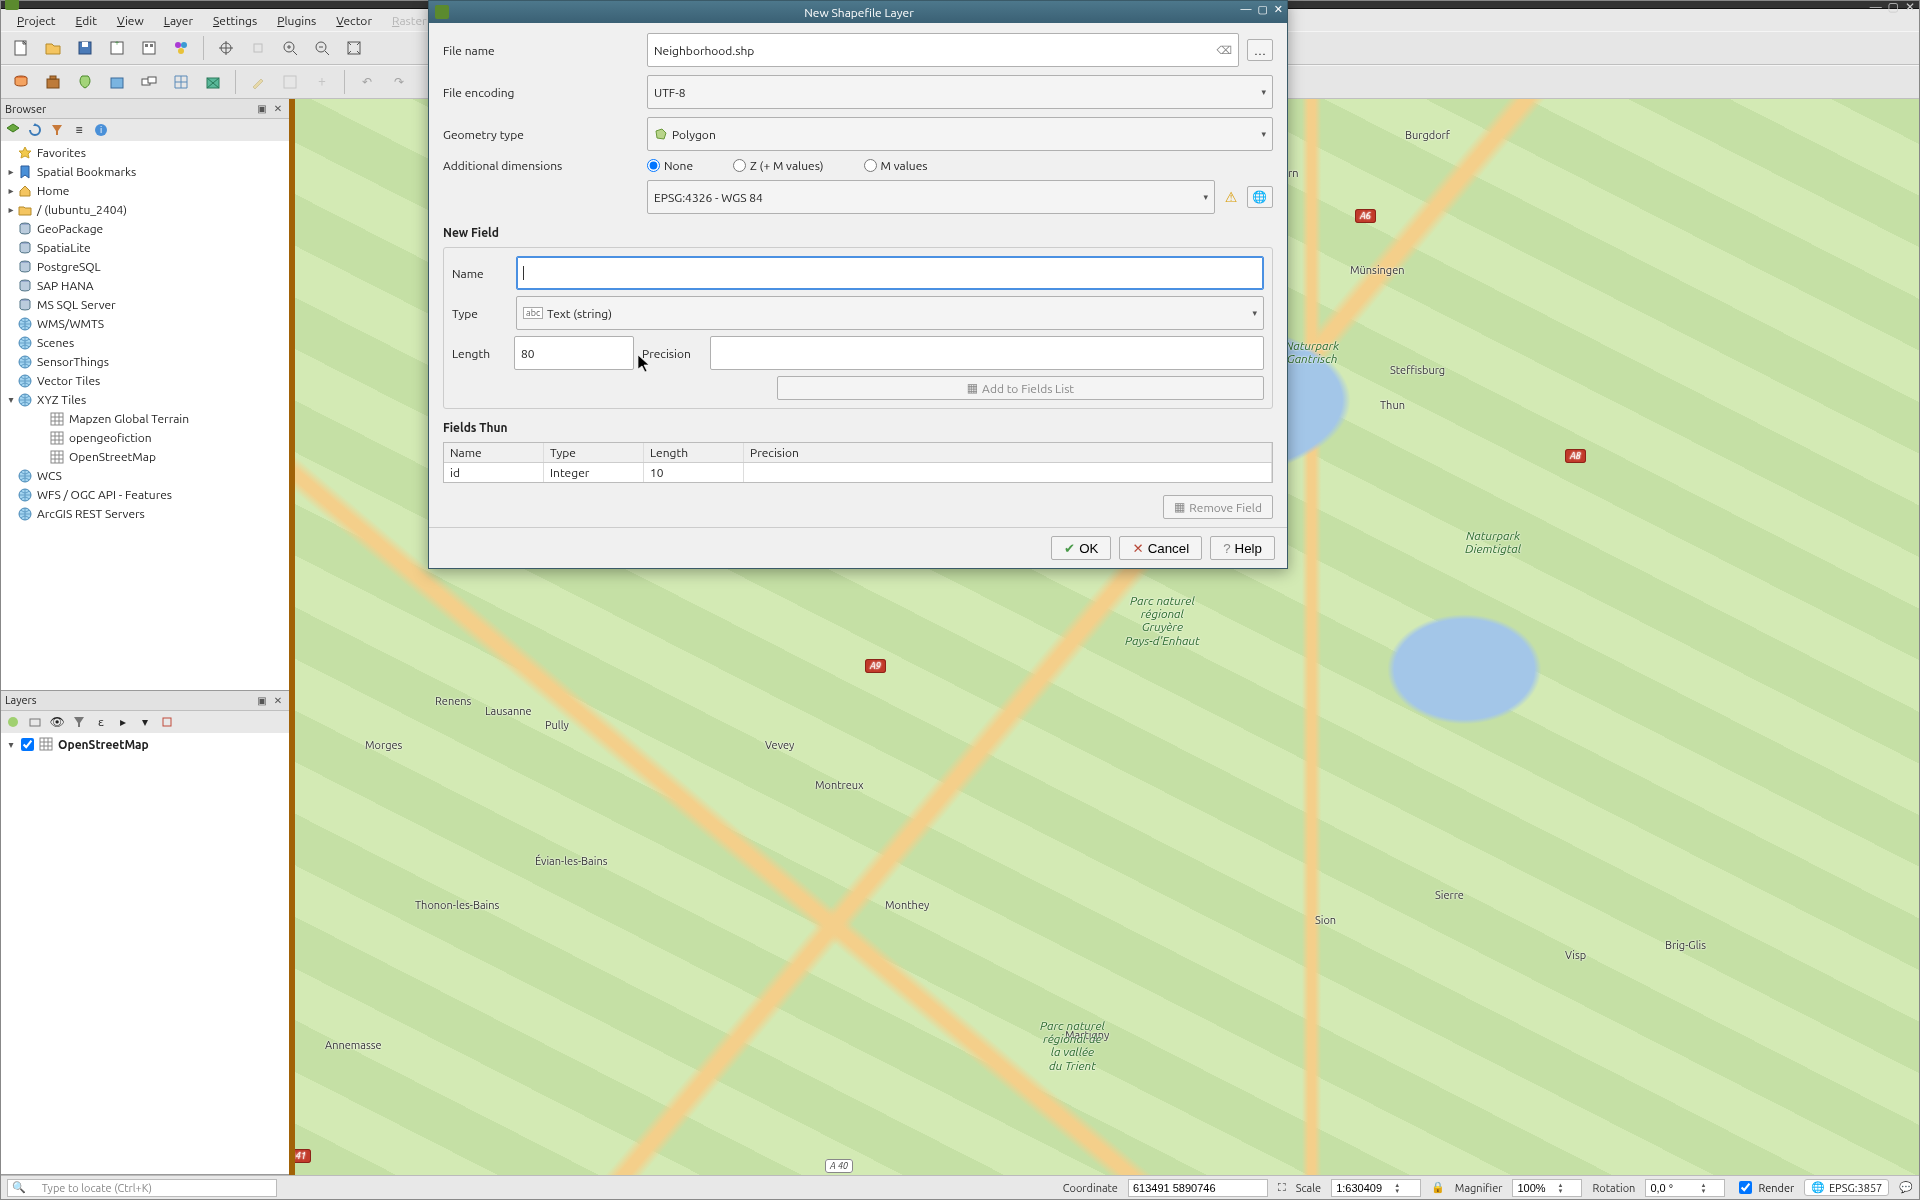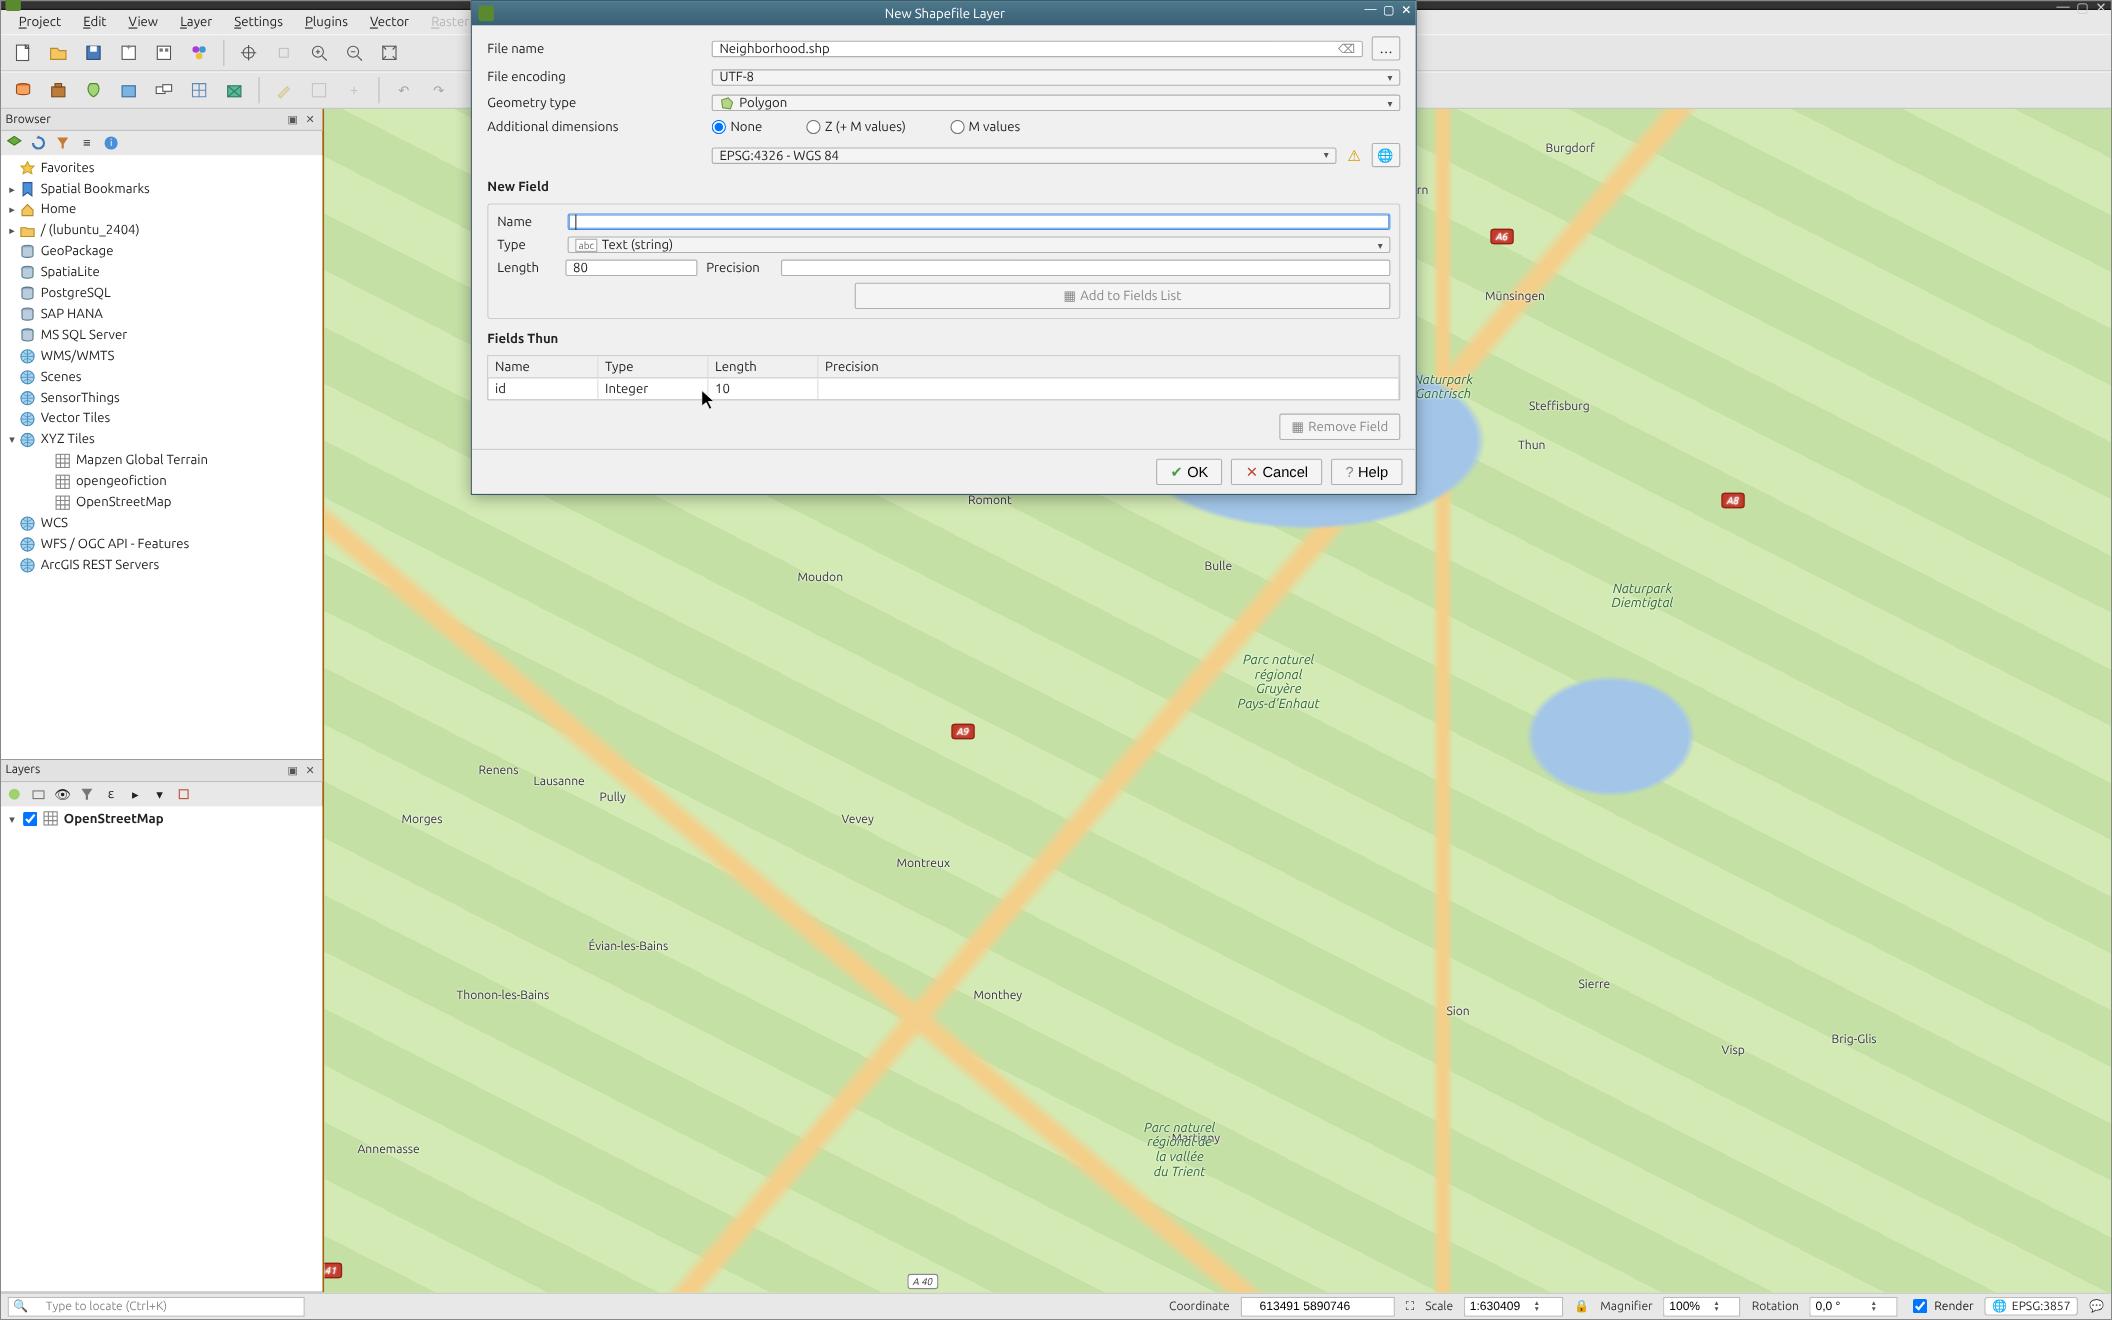--- a/index.html
+++ b/index.html
@@ -102,21 +102,21 @@
   .main-area {
     flex: 1 1 auto;
     display: flex;
     min-height: 0;
   }
   .left-col {
     width: 294px;
     display: flex;
     flex-direction: column;
     background: var(--panel-bg);
-    border-right: 2px solid #a16207;
+    border-right: 6px solid #a16207;
   }
   .panel {
     display: flex;
     flex-direction: column;
     border-bottom: 1px solid #9a9a9a;
   }
   .panel-header {
     height: 20px;
     background: #e2e2e2;
     display: flex;
@@ -224,21 +224,21 @@
     background: #fff;
     display:flex; align-items:center;
     padding:0 4px;
     color:#888;
   }
   .statusbar .lab { color:#333; }
   .statusbar input[type=text] {
     height: 18px;
     border: 1px solid #bbb;
     background: #fff;
-    padding: 0 16px;
+    padding: 0 4px;
     font-size: 11px;
     width: 110px;
   }
   .statusbar .spin {
     height:18px; border:1px solid #bbb;background:#fff;
     display:flex;align-items:center;
     width:90px;
   }
   .statusbar .spin input{border:none;width:62px;font-size:11px;padding:0 4px;}
   .statusbar .spin .arrows{display:flex;flex-direction:column;font-size:6px;line-height:6px;color:#555;}
@@ -292,21 +292,21 @@
     display:flex;
     align-items:center;
     gap: 8px;
   }
   .form-row > label {
     width: 196px;
     color:#222;
   }
   .combo, .tinput {
     flex:1;
-    height:15px;
+    height:34px;
     border:1px solid var(--input-border);
     background:#fff;
     display:flex;
     align-items:center;
     padding:0 6px;
     position:relative;
     border-radius:2px;
   }
   .combo { background:#f4f4f4; }
   .combo .chev {

